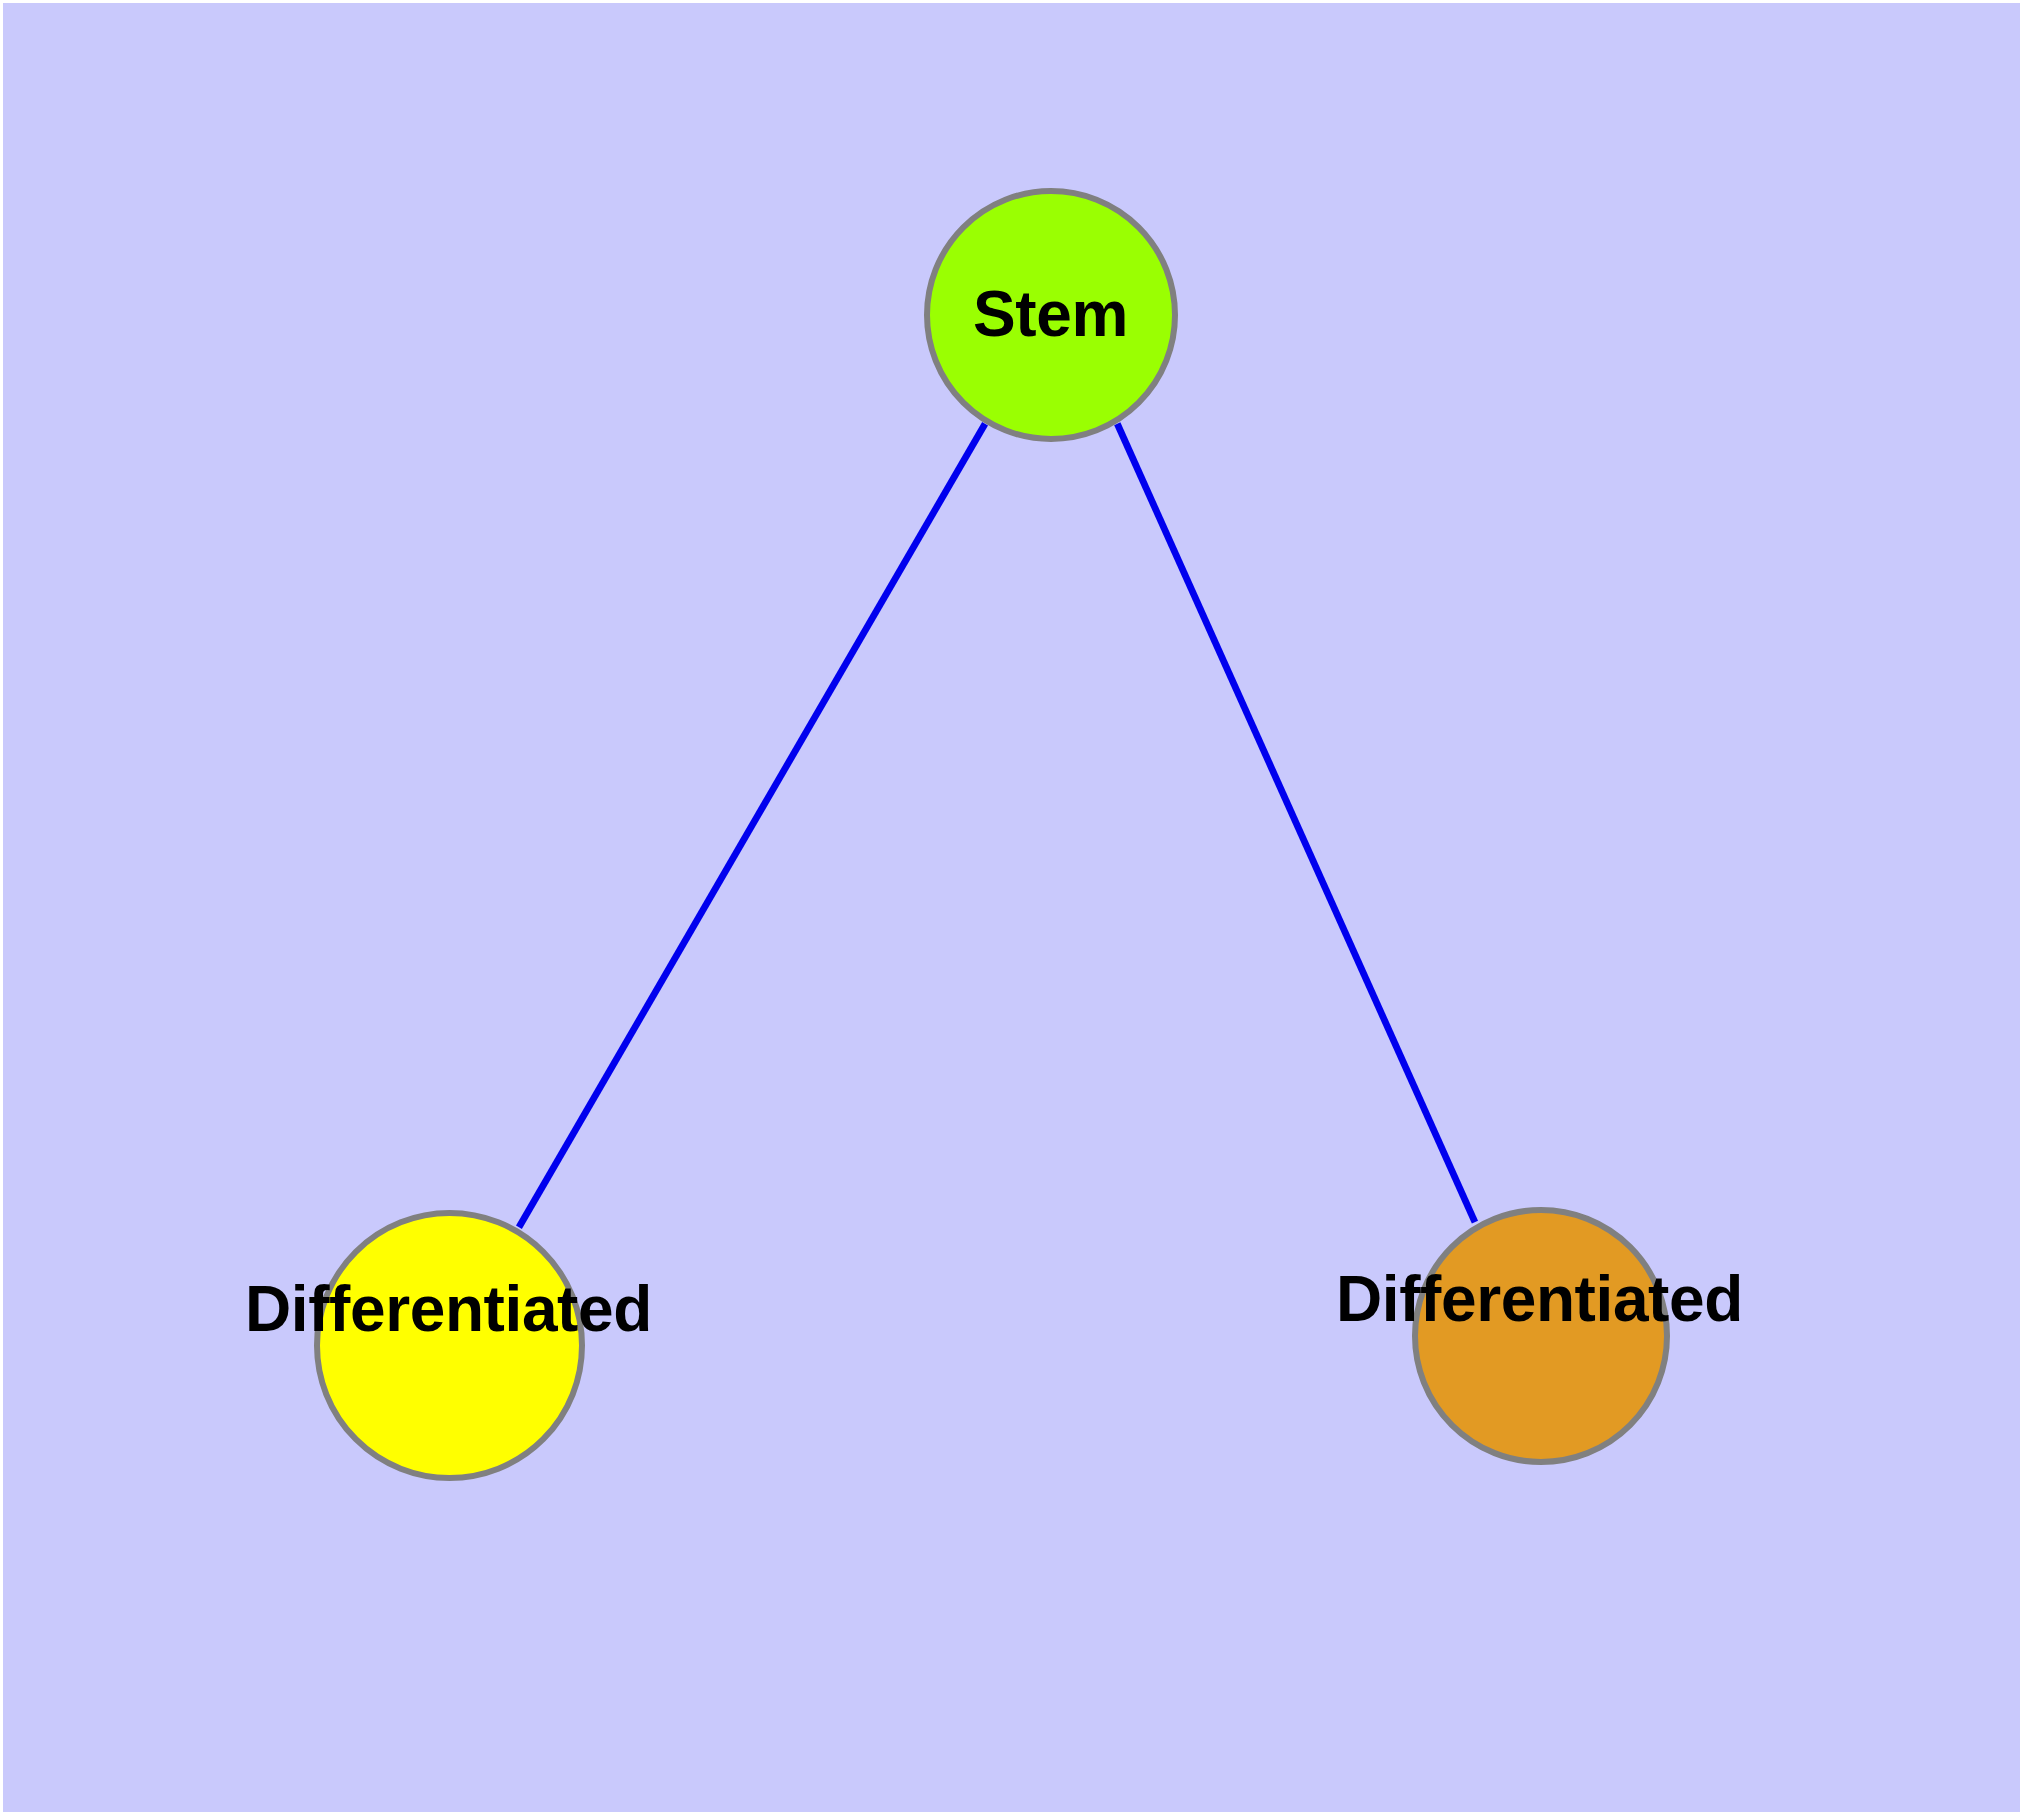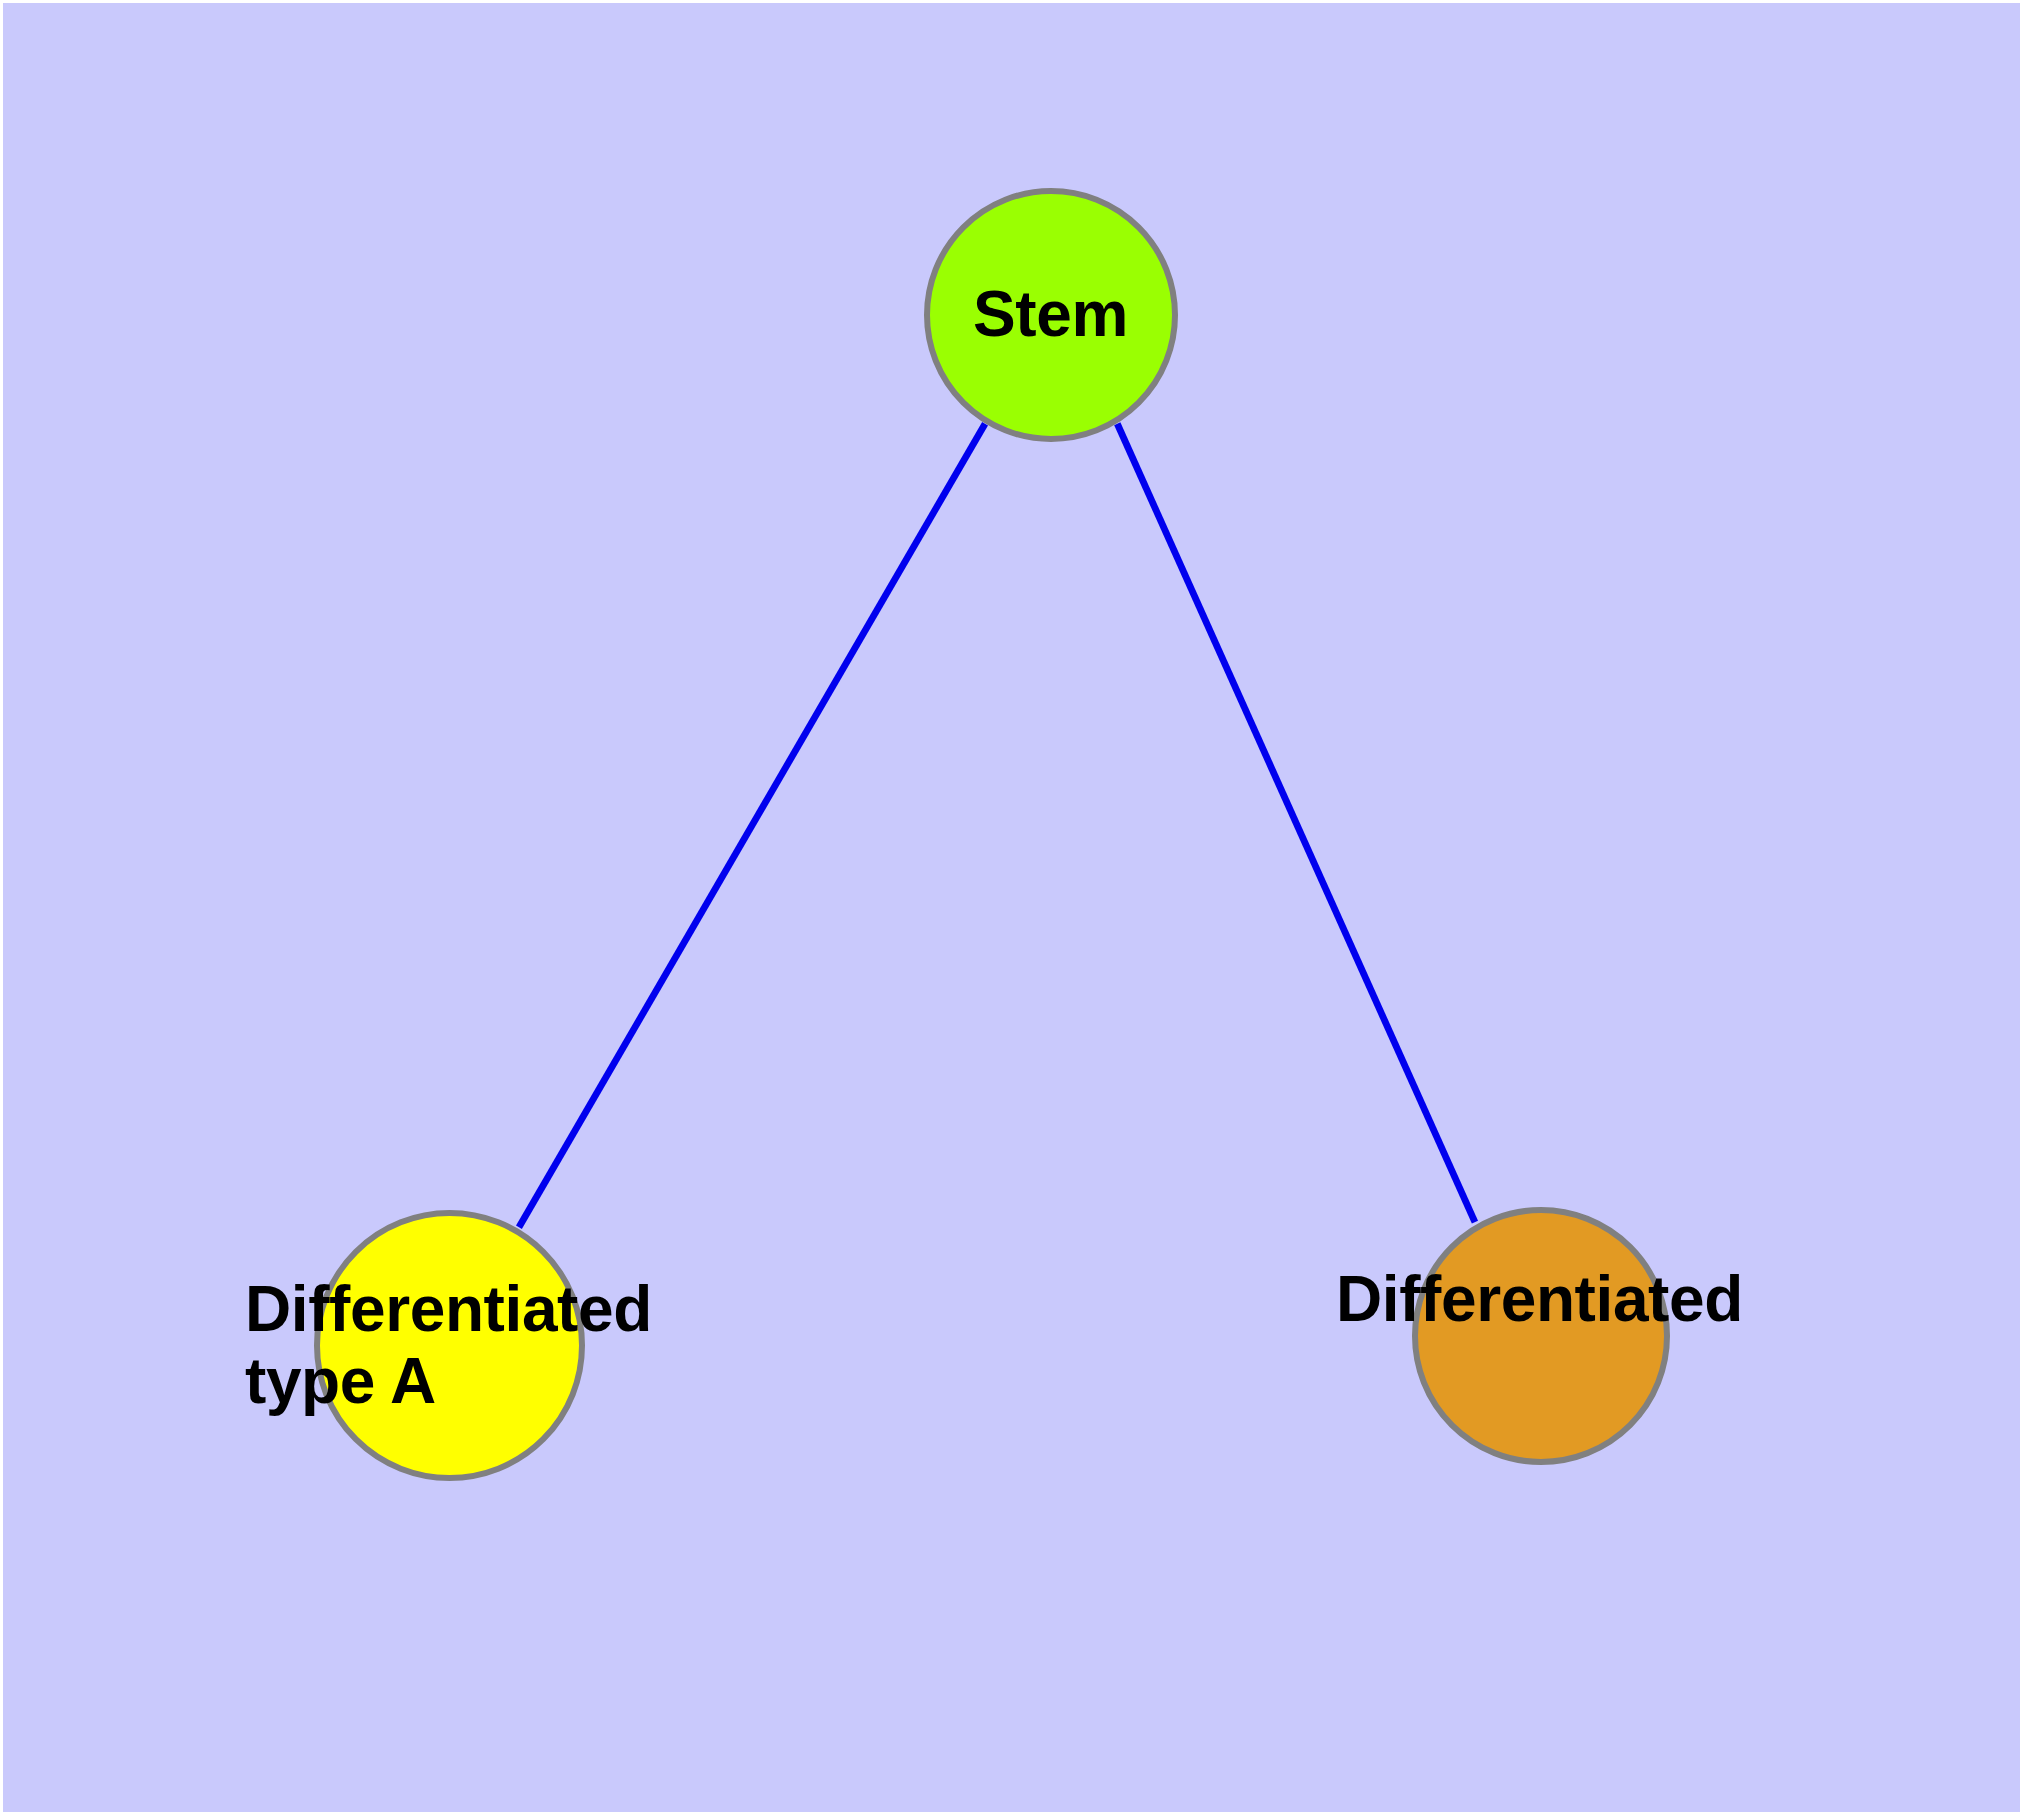--- a/index.html
+++ b/index.html
@@ -34,21 +34,21 @@
   .node {
     position: absolute;
     border-radius: 50%;
     box-sizing: border-box;
     border: 6px solid #808080;
   }
   .node-label {
     position: absolute;
     color: #000000;
     font-weight: bold;
-    text-align: left;
+    text-align: right;
     white-space: nowrap;
     line-height: 1.12;
     letter-spacing: -0.4px;
     pointer-events: none;
   }
 </style>
 </head>
 <body>
 
 <div id="canvas" style="width: 2021px; height: 1812px;">
@@ -64,21 +64,20 @@
 
   <div id="nodes-group">
       <div class="node" style="left: 924px; top: 188px; width: 254px; height: 254px; background: rgb(154, 255, 2); border-width: 6px; border-color: rgb(128, 128, 128);"></div>
       <div class="node" style="left: 314px; top: 1210px; width: 271px; height: 271px; background: rgb(255, 255, 0); border-width: 6px; border-color: rgb(128, 128, 128);"></div>
       <div class="node" style="left: 1412px; top: 1207px; width: 258px; height: 258px; background: rgb(226, 154, 35); border-width: 6px; border-color: rgb(128, 128, 128);"></div>
       <div class="node-label" style="font-size: 64px; color: rgb(0, 0, 0); left: 973px; top: 279px;">
         <div>Stem</div>
       </div>
       <div class="node-label" style="font-size: 64px; color: rgb(0, 0, 0); left: 245px; top: 1274px;">
         <div>Differentiated</div>
-        <div>type A</div>
       </div>
       <div class="node-label" style="font-size: 64px; color: rgb(0, 0, 0); left: 1336px; top: 1264px;">
         <div>Differentiated</div>
       </div>
     </div>
 
 </div>
 
 
 </body></html>

